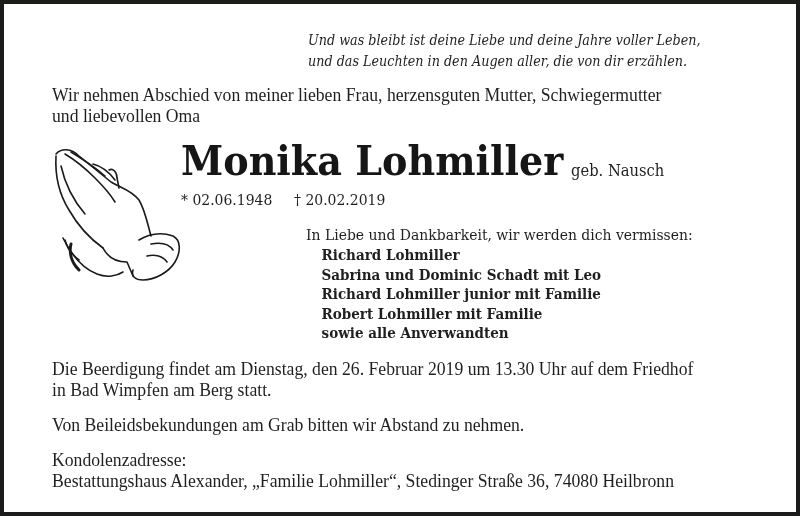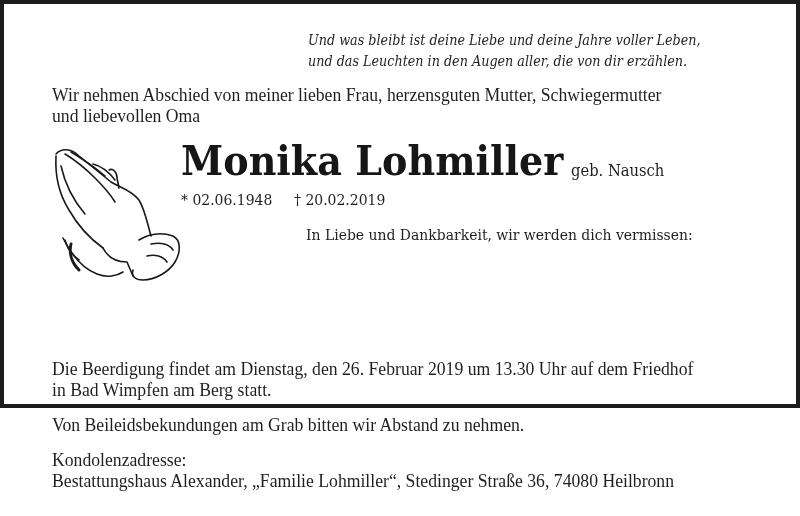--- a/index.html
+++ b/index.html
@@ -1,17 +1,17 @@
 <!DOCTYPE html>
 <html><head>
 <meta charset="utf-8">
 <style>
   html, body { margin:0; padding:0; }
   body { width:800px; height:516px; overflow:hidden; background:#fff; }
-  .frame { position:absolute; left:0; top:0; width:800px; height:408px; box-sizing:border-box; border:4px solid #1c1c1a; background:#fff; }
+  .frame { position:absolute; left:0; top:0; width:800px; height:516px; box-sizing:border-box; border:4px solid #1c1c1a; background:#fff; }
   .t { position:absolute; white-space:nowrap; color:#1f1f1f; font-family:"DejaVu Serif", "Liberation Serif", serif; transform-origin:0 0; }
   .quote { font-family:"DejaVu Serif", serif; font-style:italic; font-size:14.5px; line-height:21px; transform:scaleX(0.88); }
   .body { font-family:"Liberation Serif", serif; font-size:19px; line-height:21px; transform:scaleX(0.93); }
   .name { font-family:"DejaVu Serif", serif; font-weight:bold; font-size:41px; line-height:46px; transform:scaleX(0.93); color:#161616; }
   .geb { font-family:"DejaVu Serif", serif; font-size:16px; transform:scaleX(0.92); }
   .dates { font-family:"DejaVu Serif", serif; font-size:15.5px; transform:scaleX(0.9); }
   .thanks { font-family:"DejaVu Serif", serif; font-size:15.5px; line-height:20px; transform:scaleX(0.9); }
   .mourner { font-family:"DejaVu Serif", serif; font-weight:bold; font-size:15px; line-height:19.5px; transform:scaleX(0.9); display:block; }
   .hands { position:absolute; left:47px; top:140px; width:140px; height:140px; }
 </style>
@@ -43,20 +43,27 @@
     <path d="M20 100 C18 108 20 118 28 126" stroke-width="3"></path>
   </svg>
 
   <div class="t name" style="left:177px;top:134px;">Monika Lohmiller</div>
   <div class="t geb" style="left:567px;top:157px;">geb. Nausch</div>
 
   <div class="t dates" style="left:177px;top:187px;">* 02.06.1948</div>
   <div class="t dates" style="left:290px;top:187px;">† 20.02.2019</div>
 
   <div class="t thanks" style="left:302px;top:221px;">In Liebe und Dankbarkeit, wir werden dich vermissen:</div>
+  <div class="t" style="left:302px;top:242px;">
+    <span class="mourner">Richard Lohmiller</span>
+    <span class="mourner">Sabrina und Dominic Schadt mit Leo</span>
+    <span class="mourner">Richard Lohmiller junior mit Familie</span>
+    <span class="mourner">Robert Lohmiller mit Familie</span>
+    <span class="mourner">sowie alle Anverwandten</span>
+  </div>
 
   <div class="t body" style="left:48px;top:354px;">Die Beerdigung findet am Dienstag, den 26. Februar 2019 um 13.30 Uhr auf dem Friedhof</div>
   <div class="t body" style="left:48px;top:375px;">in Bad Wimpfen am Berg statt.</div>
 
   <div class="t body" style="left:48px;top:410px;">Von Beileidsbekundungen am Grab bitten wir Abstand zu nehmen.</div>
 
   <div class="t body" style="left:48px;top:445px;">Kondolenzadresse:</div>
   <div class="t body" style="left:48px;top:466px;">Bestattungshaus Alexander, „Familie Lohmiller“, Stedinger Straße 36, 74080 Heilbronn</div>
 
 </div>

